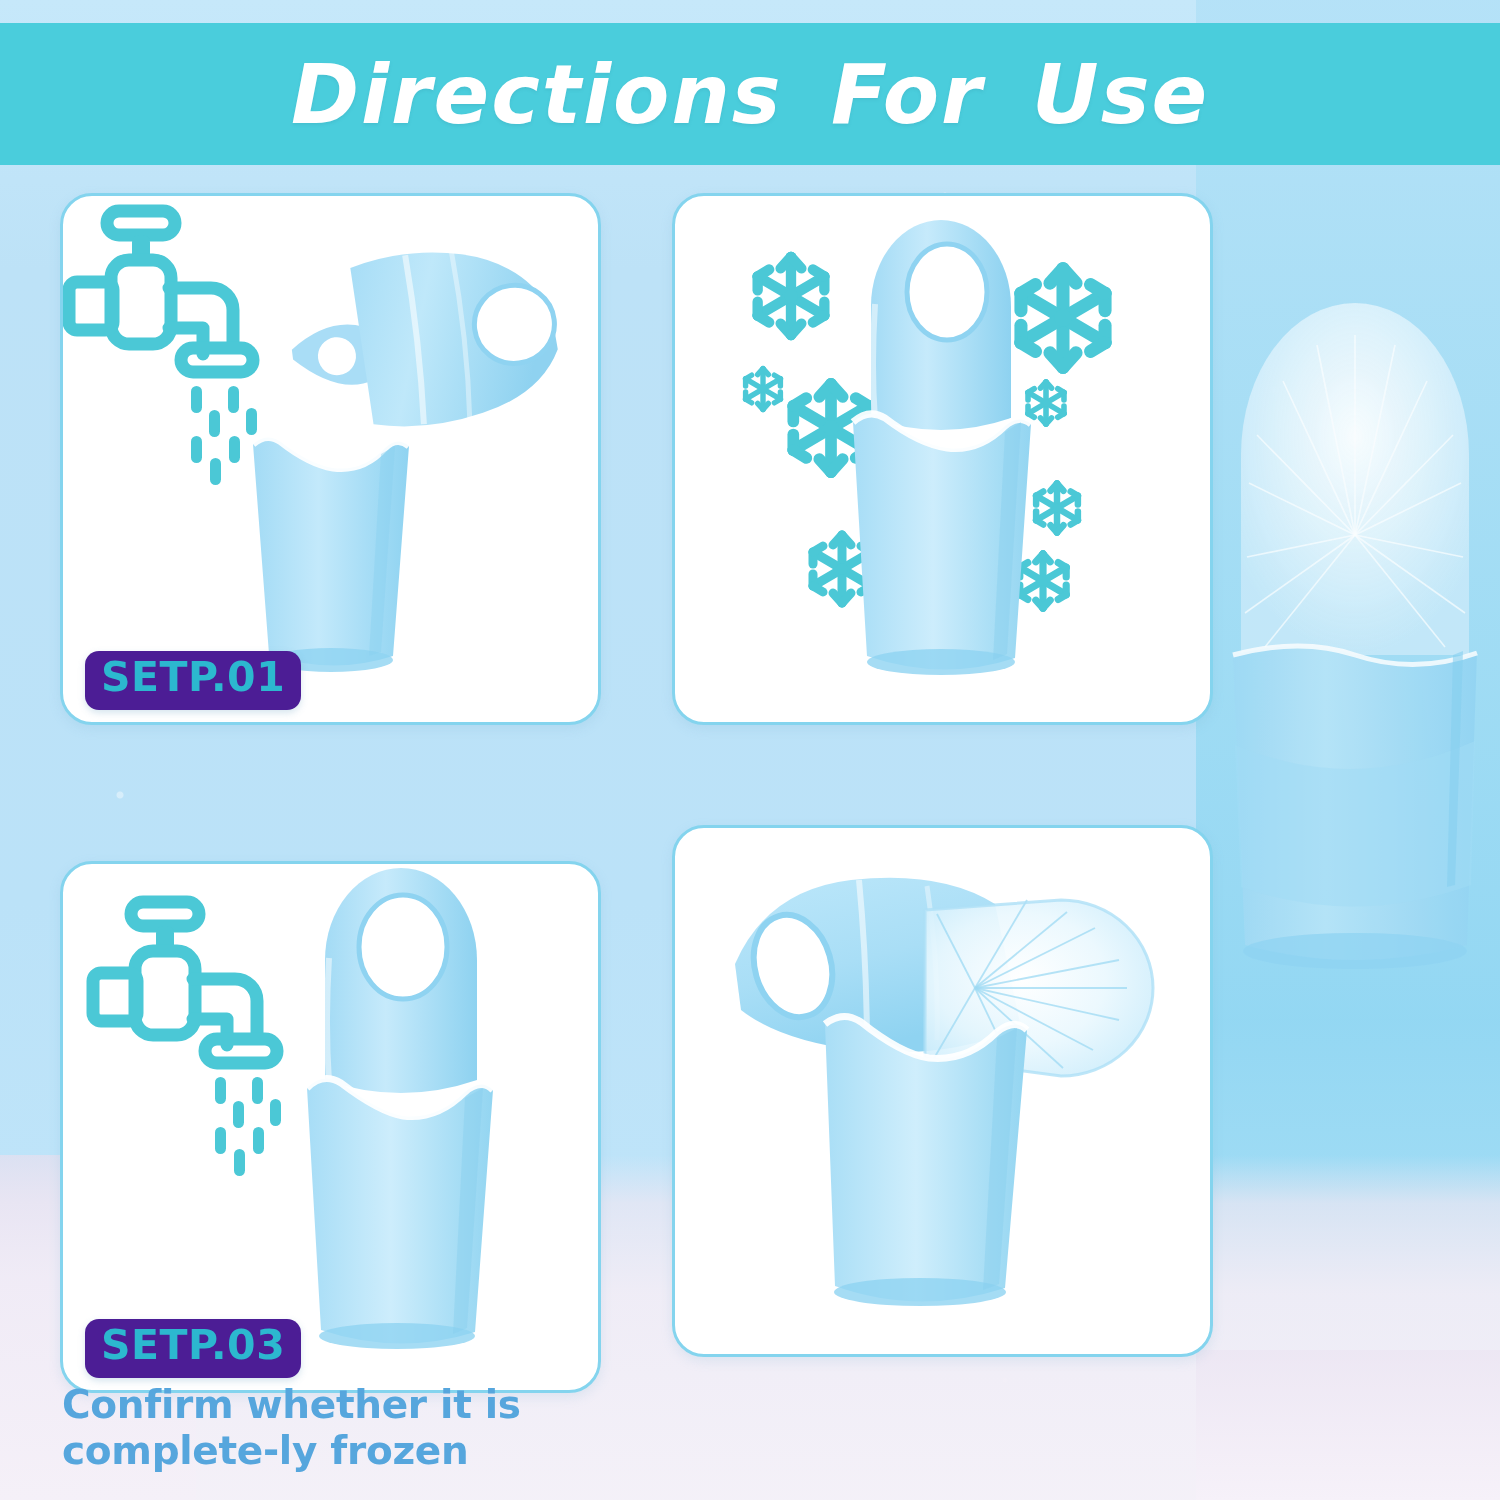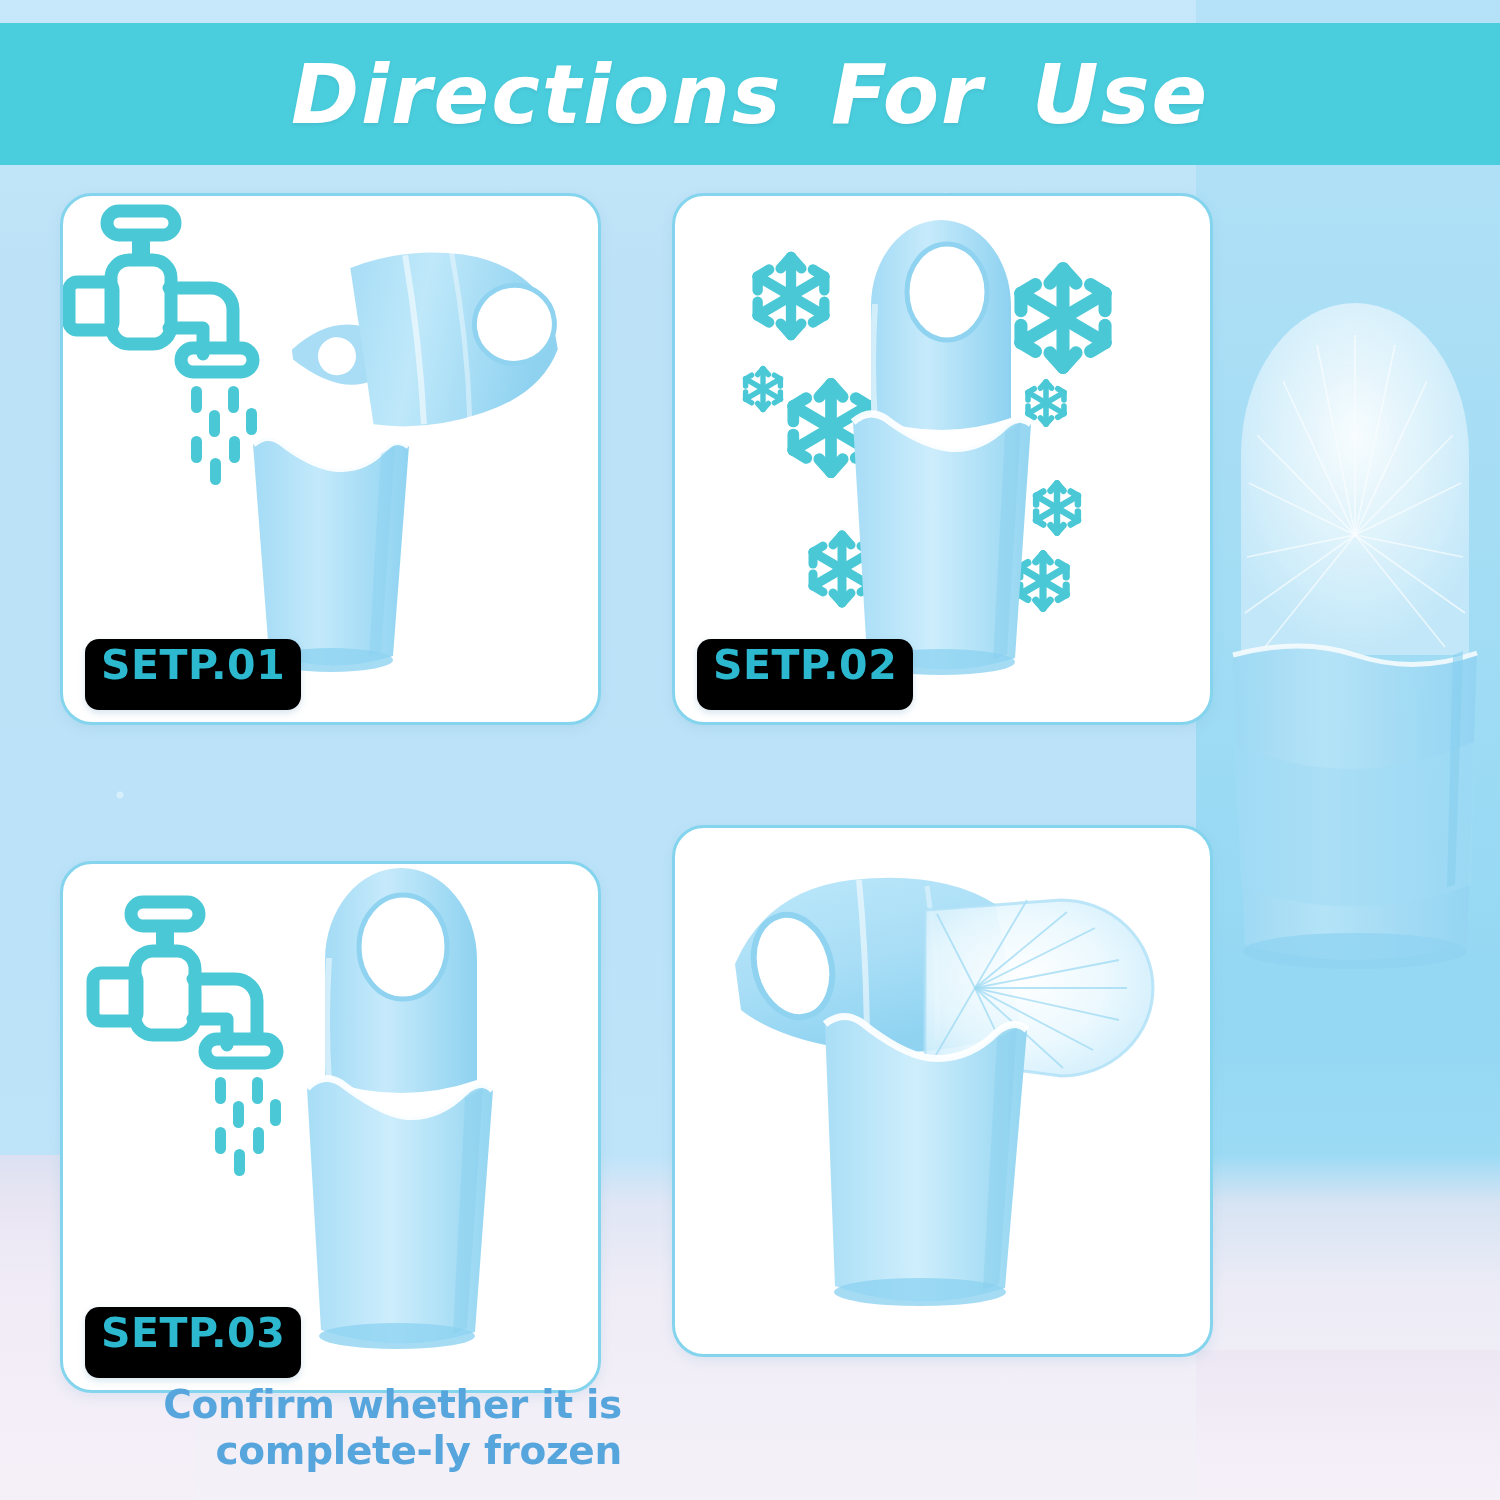--- a/index.html
+++ b/index.html
@@ -82,41 +82,41 @@
     box-shadow:0 4px 12px rgba(120,180,210,.18);
     overflow:hidden;
   }
   #card1{left:60px;  top:193px; width:535px; height:526px;}
   #card2{left:672px; top:193px; width:535px; height:526px;}
   #card3{left:60px;  top:825px; width:535px; height:526px;margin-top:36px;}
   #card4{left:672px; top:825px; width:535px; height:526px;}
 
   .step-badge{
     position:absolute;left:22px;bottom:12px;
-    background:#000000;border-radius:14px;
-    padding:6px 16px 24px 16px;
+    background:#4c1d95;border-radius:14px;
+    padding:6px 16px 12px 16px;
     box-shadow:0 3px 7px rgba(120,170,200,.30);
     font-family:"DejaVu Sans", sans-serif;
     font-size:41px;font-weight:bold;color:#2cb8cf;
     letter-spacing:.5px;line-height:1;
     z-index:6;
   }
 
   
   .caption{
     position:absolute;
     font-family:"DejaVu Sans", sans-serif;
     font-size:39px;font-weight:bold;
     color:#56a6dd;
     line-height:1.18;
     letter-spacing:-.3px;
   }
   #cap1{left:222px; top:750px; width:460px;}
   #cap2{left:744px; top:750px; width:520px;}
-  #cap3{left:62px;  top:1382px; width:560px;text-align:right;}
+  #cap3{left:62px;  top:1382px; width:560px;}
   #cap4{left:716px; top:1382px; width:520px;}
 
   
   .art{position:absolute;inset:0;}
   svg{display:block;}
   .hero-photo{
     position:absolute;left:1205px;top:185px;width:300px;height:830px;
     opacity:.95;
   }
 </style>
@@ -309,21 +309,20 @@
           <ellipse cx="272" cy="96" rx="40" ry="48" fill="#ffffff"></ellipse>
           <ellipse cx="272" cy="96" rx="40" ry="48" fill="none" stroke="#8fd3f1" stroke-width="5"></ellipse>
           <path d="M200 108 Q196 170 200 224" fill="none" stroke="#ffffff" stroke-opacity=".5" stroke-width="6"></path>
           <path d="M178 226 Q194 212 210 222 Q244 248 272 252 Q304 256 330 230 Q344 218 356 228 L340 462 Q268 486 192 460 Z" fill="url(#s2cup)"></path>
           <path d="M178 226 Q194 212 210 222 Q244 248 272 252 Q304 256 330 230 Q344 218 356 228" fill="none" stroke="#ffffff" stroke-opacity=".92" stroke-width="7"></path>
           <ellipse cx="266" cy="466" rx="74" ry="13" fill="#8fd3f1" opacity=".8"></ellipse>
           <path d="M330 236 L346 226 L332 458 L318 464 Z" fill="#87cfee" opacity=".45"></path>
         </g>
       </svg>
     </div>
-    <div class="step-badge">SETP.02</div>
   </div>
 
   <div class="card" id="card3">
     <div class="art">
       <svg viewBox="0 0 535 526" width="535" height="526">
         <defs>
           <linearGradient id="s3body" x1="0" y1="0" x2="1" y2="0">
             <stop offset="0%" stop-color="#a3dbf5"></stop>
             <stop offset="40%" stop-color="#c6eafb"></stop>
             <stop offset="100%" stop-color="#8ed2f0"></stop>

